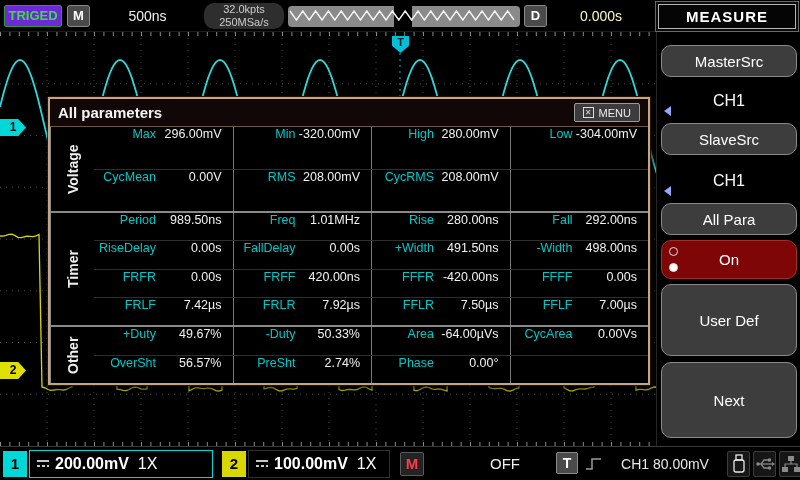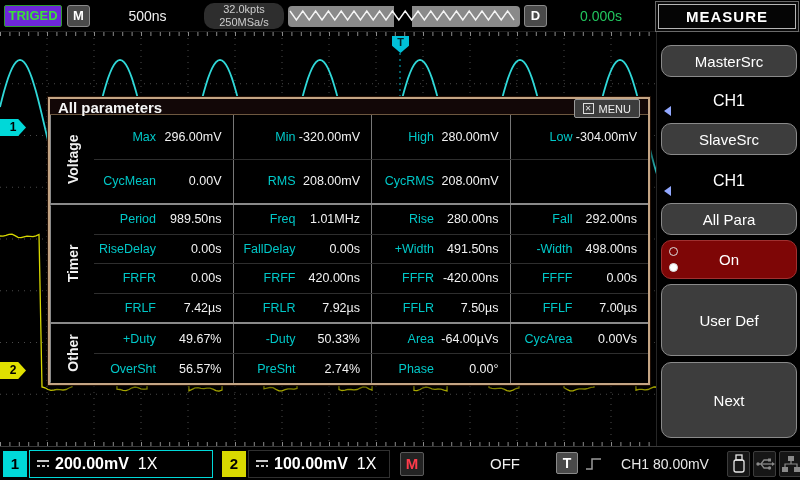--- a/index.html
+++ b/index.html
@@ -9,45 +9,45 @@
 
   
   #topbar{position:absolute;left:0;top:0;width:800px;height:32px;background:#000;z-index:40;border-bottom:1px solid #1c1c1c}
   #trig-status{position:absolute;left:4px;top:5px;width:58px;height:22px;background:#6d28d9;border:1px solid #2f9b2f;color:#3ae03a;font-weight:bold;font-size:13px;text-align:center;line-height:20px;border-radius:2px}
   .sq-btn{position:absolute;top:5px;width:23px;height:22px;background:#4a4a4a;border:1px solid #8a8a8a;color:#fff;font-weight:bold;font-size:13px;text-align:center;line-height:20px;border-radius:3px}
   #tb-m{left:67px}
   #tb-d{left:524px}
   #tb-timebase{position:absolute;left:95px;top:5px;width:105px;height:22px;line-height:22px;text-align:center;font-size:14px;color:#f0f0f0}
   #tb-mem{position:absolute;left:204px;top:3px;width:80px;height:26px;background:#2e2e2e;border-radius:10px;color:#ccc;font-size:11px;text-align:center;line-height:13px}
   #tb-preview{position:absolute;left:288px;top:6px;width:232px;height:21px;background:#8a8a8a;border-radius:4px;overflow:hidden}
-  #tb-offset{position:absolute;left:548px;top:5px;width:106px;height:22px;line-height:22px;text-align:center;font-size:14px;color:#22c55e}
+  #tb-offset{position:absolute;left:548px;top:5px;width:106px;height:22px;line-height:22px;text-align:center;font-size:14px;color:#fef9c3}
   #tb-title{position:absolute;left:658px;top:4px;width:138px;height:25px;background:#050505;border:1px solid #b5b5b5;box-shadow:0 0 0 2px #0a0a0a,0 0 0 3px #6a6a6a;font-size:15px;font-weight:bold;letter-spacing:1px;text-align:center;line-height:23px;color:#fff}
 
   
   #display{position:absolute;left:0;top:32px;width:658px;height:414px;background:#000;z-index:1}
   #wave-svg{position:absolute;left:0;top:0}
   .ch-marker{position:absolute;left:0;width:26px;height:17px;font-size:12px;font-weight:bold;color:#000;text-align:center;line-height:17px;z-index:3}
   #marker-ch1{top:87px;background:#00d8d8;clip-path:polygon(0 0,70% 0,100% 50%,70% 100%,0 100%)}
   #marker-ch2{top:330px;background:#e0e000;clip-path:polygon(0 0,70% 0,100% 50%,70% 100%,0 100%)}
   #trig-flag{position:absolute;left:392px;top:4px;width:17px;height:17px;background:#00c0d8;clip-path:polygon(0 0,100% 0,100% 58%,50% 100%,0 58%);color:#002428;font-size:11px;font-weight:bold;text-align:center;line-height:13px;z-index:3}
 
   
   #dialog{position:absolute;left:48px;top:97px;width:602px;height:288px;background:#000;border:2px solid #c4a584;box-shadow:0 0 0 1px #241207,3px 4px 6px rgba(0,0,0,.7);display:flex;flex-direction:column;z-index:30}
-  #dialog-titlebar{height:16px;background:#120707;display:flex;padding:0 8px;border-bottom:1px solid #6e5840;flex:none}
+  #dialog-titlebar{height:28px;background:#120707;display:flex;align-items:center;padding:0 8px;border-bottom:1px solid #6e5840;flex:none}
   #dialog-title{font-size:15px;font-weight:bold;color:#f5f5f5}
   #menu-btn{margin-left:auto;height:19px;background:#3c3c3c;border:1px solid #9a9a9a;color:#eee;font-size:11px;display:flex;align-items:center;gap:5px;padding:0 8px;border-radius:2px;cursor:default}
   #menu-close-icon{display:inline-block;width:11px;height:11px;border:1px solid #ddd;font-size:8px;line-height:10px;text-align:center;color:#ddd}
   #dialog-table{flex:1;display:flex;flex-direction:column}
   .sec{display:flex;border-top:2px solid #8a8a8a;flex-basis:0}
   .sec:first-child{border-top:none}
   .sec-label{width:44px;flex:none;border-right:1px solid #8a8a8a;display:flex;align-items:center;justify-content:center;font-weight:bold;font-size:14px;color:#f0f0f0;writing-mode:vertical-rl;transform:rotate(180deg)}
   .sec-rows{flex:1;display:flex;flex-direction:column}
   .trow{flex:1;display:flex;border-top:1px solid #2e2e2e}
   .sec-rows .trow:first-child{border-top:none}
-  .tcell{width:25%;display:flex;align-items:center;border-left:1px solid #777}
+  .tcell{width:25%;display:flex;align-items:flex-start;border-left:1px solid #777}
   .tcell:first-child{border-left:none}
   .tlabel{width:62px;text-align:right;color:#00c8c8;font-size:12.5px;white-space:nowrap}
   .tvalue{flex:1;text-align:right;padding-right:11px;color:#f2f2f2;font-size:12.5px;white-space:nowrap}
 
   
   #sidebar{position:absolute;left:656px;top:32px;width:144px;height:414px;background:#000;border-left:1px solid #262626;z-index:35}
   .sb-btn{position:absolute;left:4px;width:136px;border-radius:10px;display:flex;align-items:center;justify-content:center;font-size:15px;color:#fff;cursor:default}
   .sb-gray{background:#3d3d3d;border:1px solid #8a8a8a}
   .sb-black{background:#000;font-size:16px}
   .sb-red{background:#7e0606;border:1px solid #a03030}

